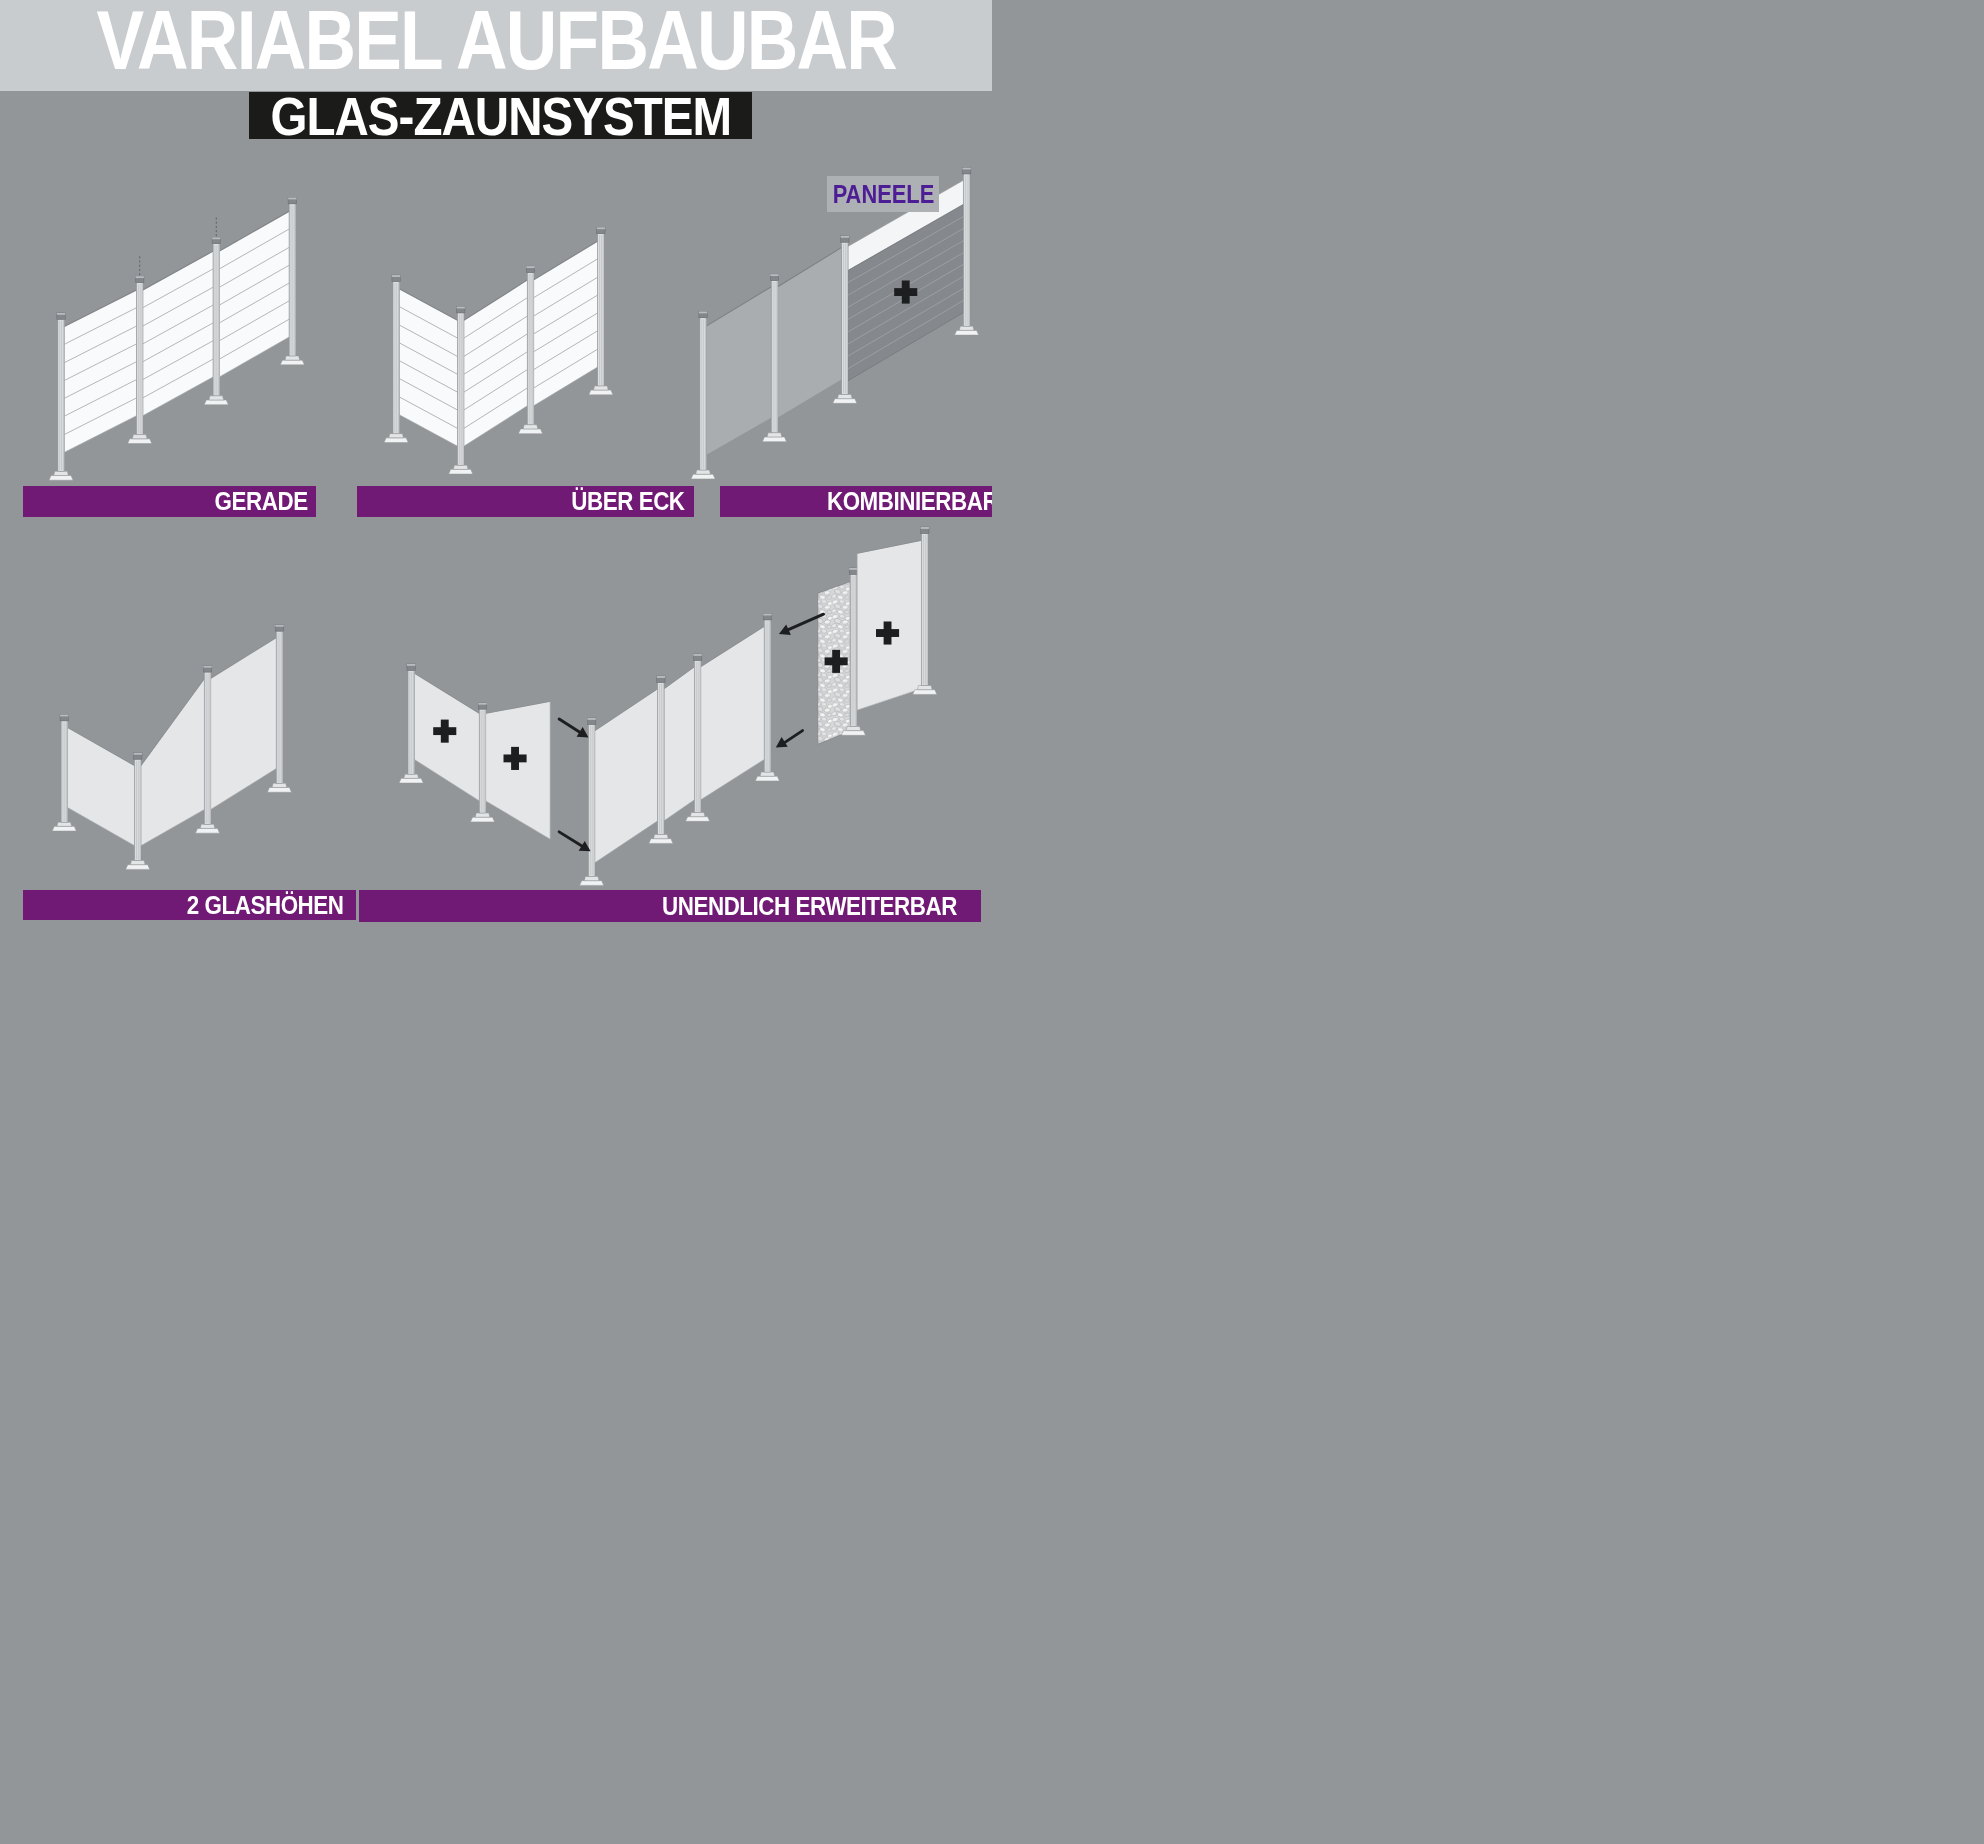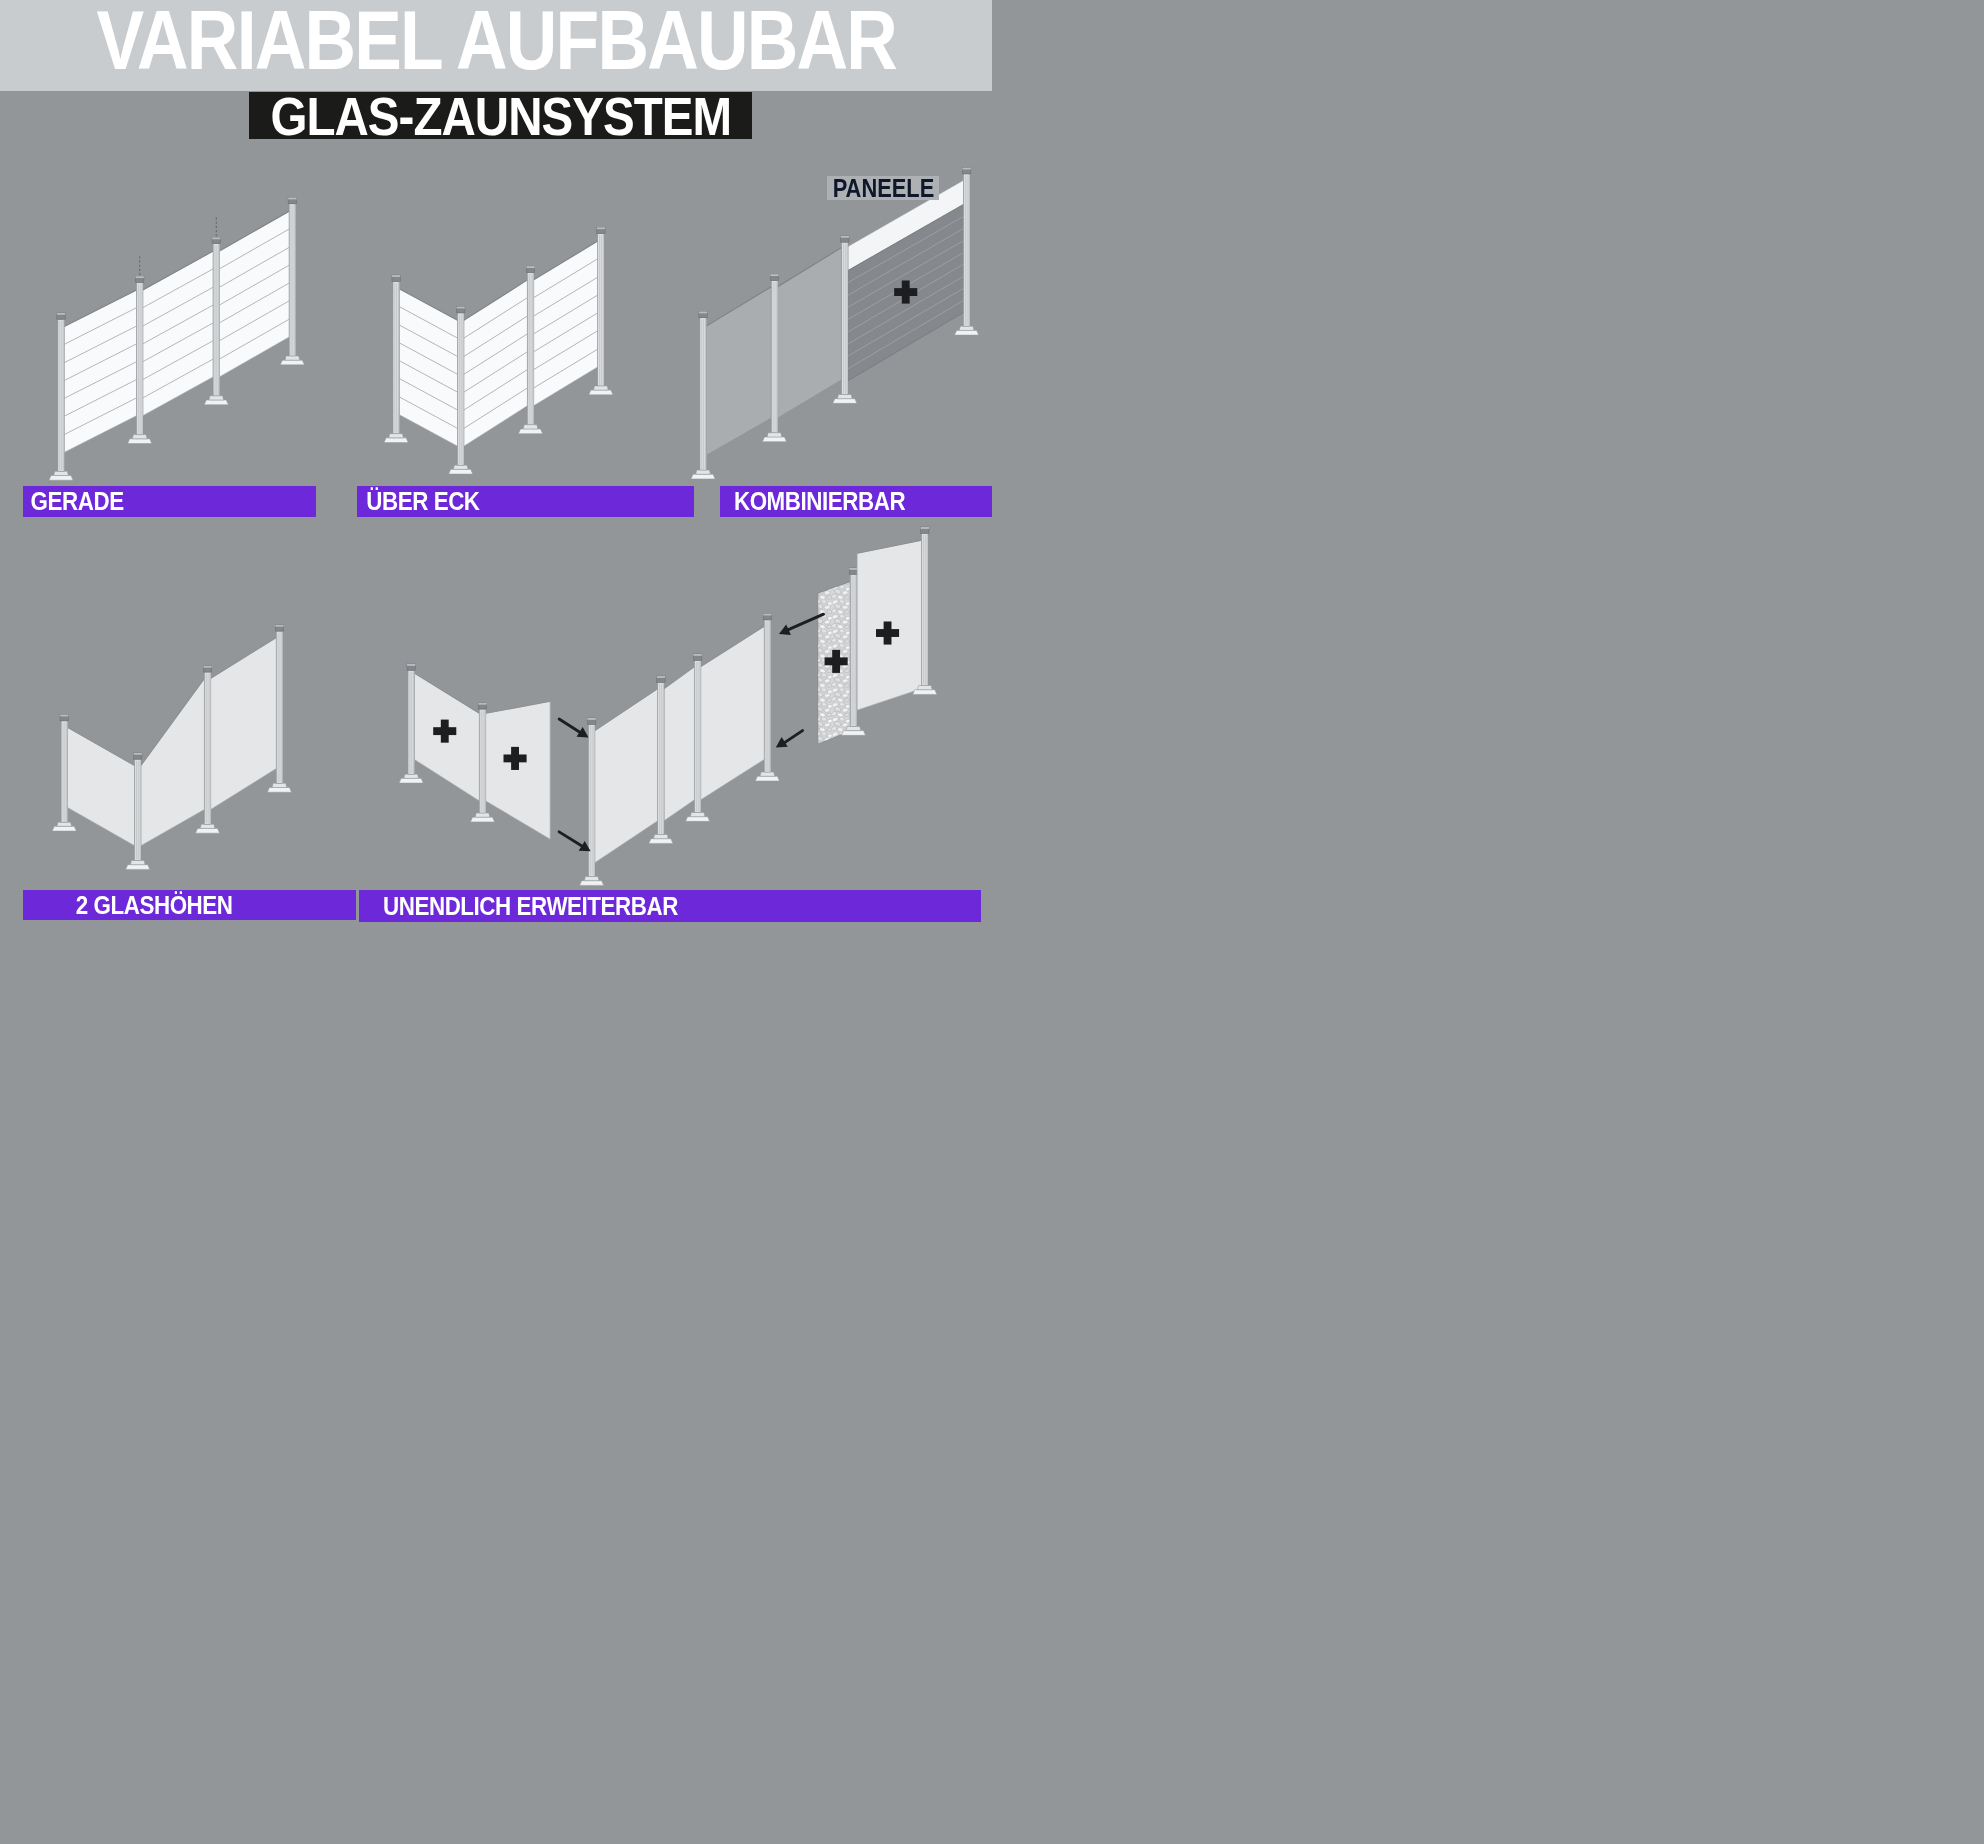--- a/index.html
+++ b/index.html
@@ -12,31 +12,31 @@
   .title{position:absolute;left:0;top:-8.4px;width:992px;text-align:center;
          color:#ffffff;font-weight:bold;font-size:84px;letter-spacing:-2.1px;}
   .title .cond{transform:scaleX(0.85);}
 
   .subbar{position:absolute;left:249px;top:92px;width:503px;height:47px;background:#1b1b1a;
           display:flex;align-items:center;justify-content:center;
           color:#ffffff;font-weight:bold;font-size:54px;letter-spacing:-1.1px;}
   .subbar .cond{transform:scaleX(0.88);}
 
   
-  .label-bar{position:absolute;background:#6d28d9;color:#ffffff;font-weight:bold;font-size:26px;
-             display:flex;align-items:center;justify-content:flex-start;letter-spacing:-0.5px;}
+  .label-bar{position:absolute;background:#701a75;color:#ffffff;font-weight:bold;font-size:26px;
+             display:flex;align-items:center;justify-content:flex-end;letter-spacing:-0.5px;}
   .label-bar .cond{transform:scaleX(0.86);}
   .lb-gerade{left:22.6px;top:486px;width:293px;height:31px;}
   .lb-ueber-eck{left:357px;top:486px;width:337px;height:31px;}
   .lb-kombinierbar{left:720px;top:486px;width:292px;height:31px;}
   .lb-glashoehen{left:23px;top:890px;width:293px;height:30px;padding-left:40px;}
   .lb-erweiterbar{left:359px;top:890px;width:622px;height:32px;}
 
-  .tag-paneele{position:absolute;left:827px;top:176px;width:112px;height:24px;background:#aeb1b4;
-               color:#0f172a;font-weight:bold;font-size:26px;display:flex;align-items:center;justify-content:center;}
+  .tag-paneele{position:absolute;left:827px;top:176px;width:112px;height:36px;background:#aeb1b4;
+               color:#4c1d95;font-weight:bold;font-size:26px;display:flex;align-items:center;justify-content:center;}
   .tag-paneele .cond{transform:scaleX(0.84);}
 
   
   .fig{position:absolute;}
   .fig svg{display:block;}
   .fig-gerade{left:39px;top:189px;}
   .fig-ueber-eck{left:362px;top:189px;}
   .fig-kombinierbar{left:683px;top:165px;}
   .fig-glashoehen{left:15.8px;top:557px;}
   .fig-erweiterbar{left:368px;top:526px;}

